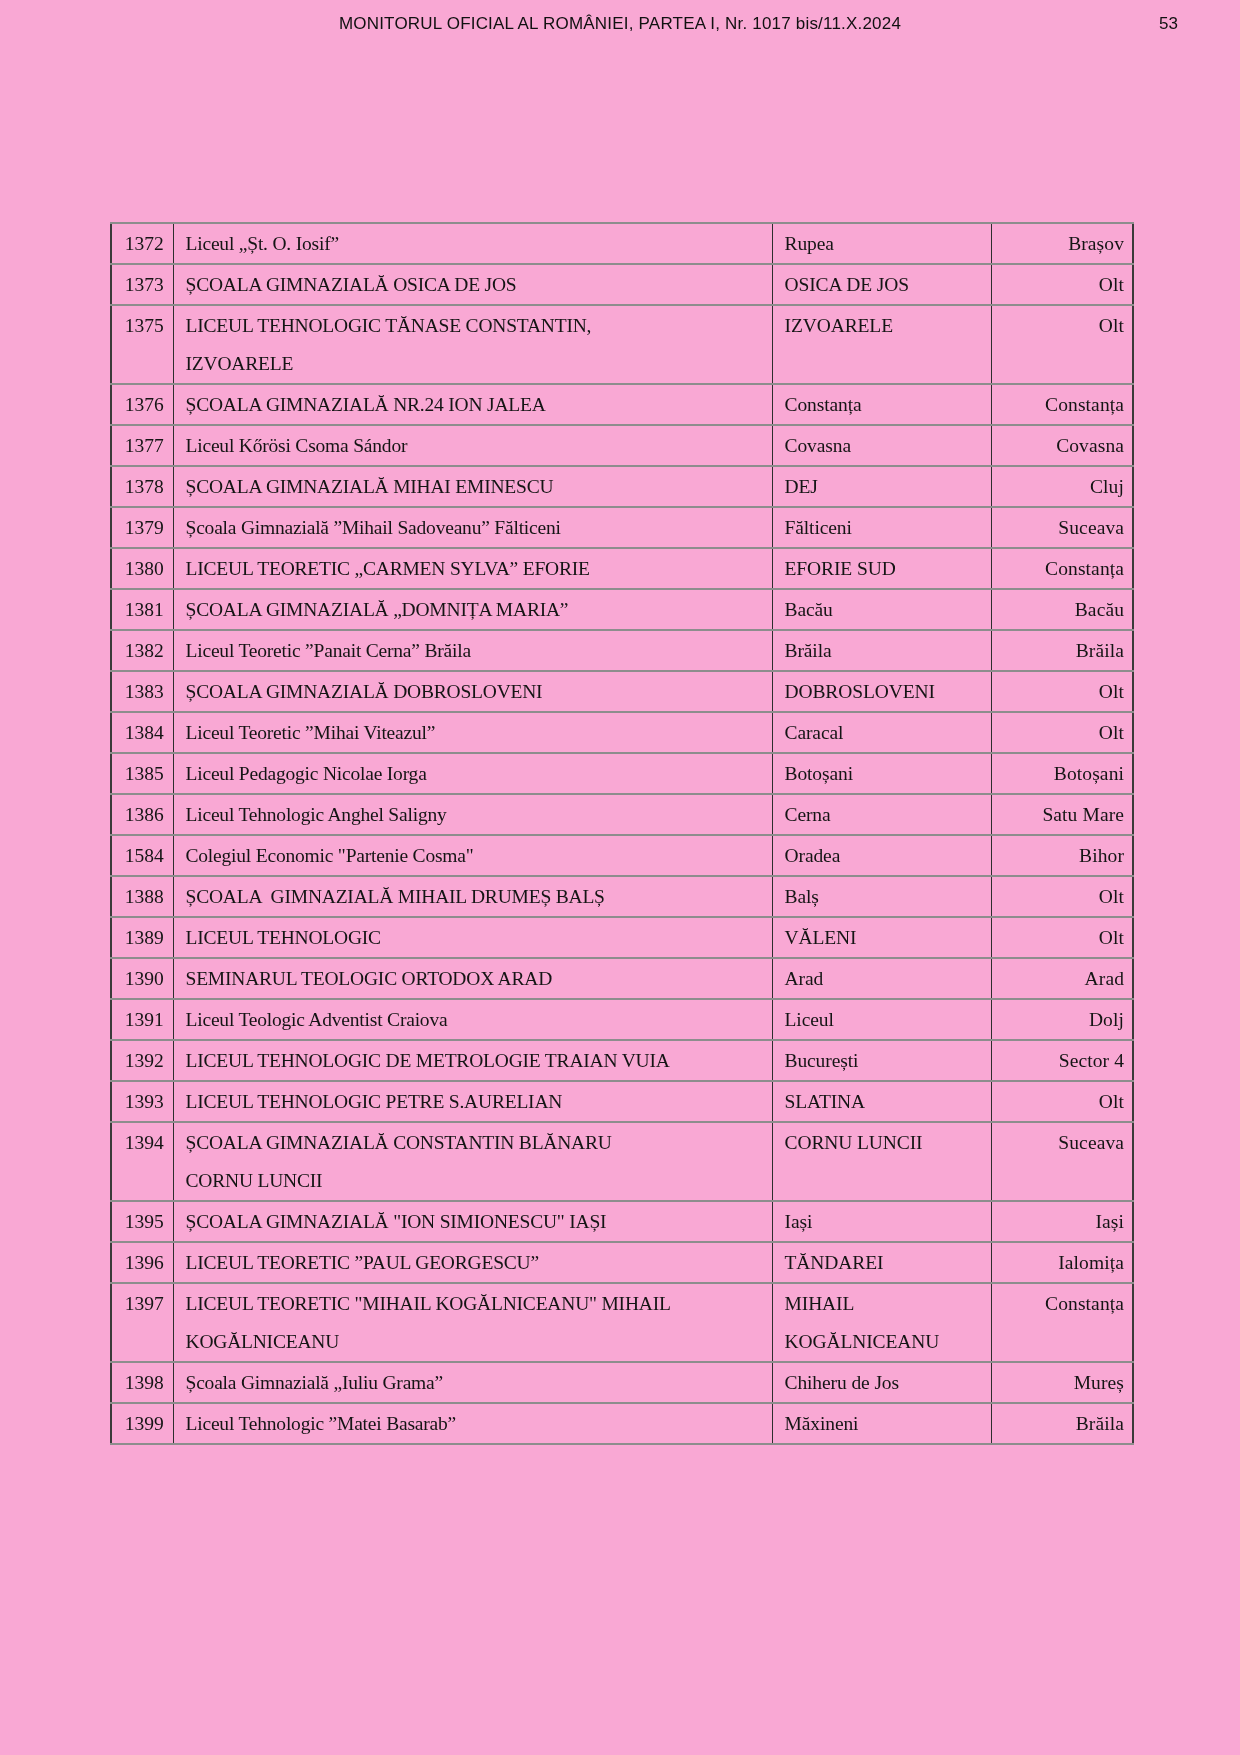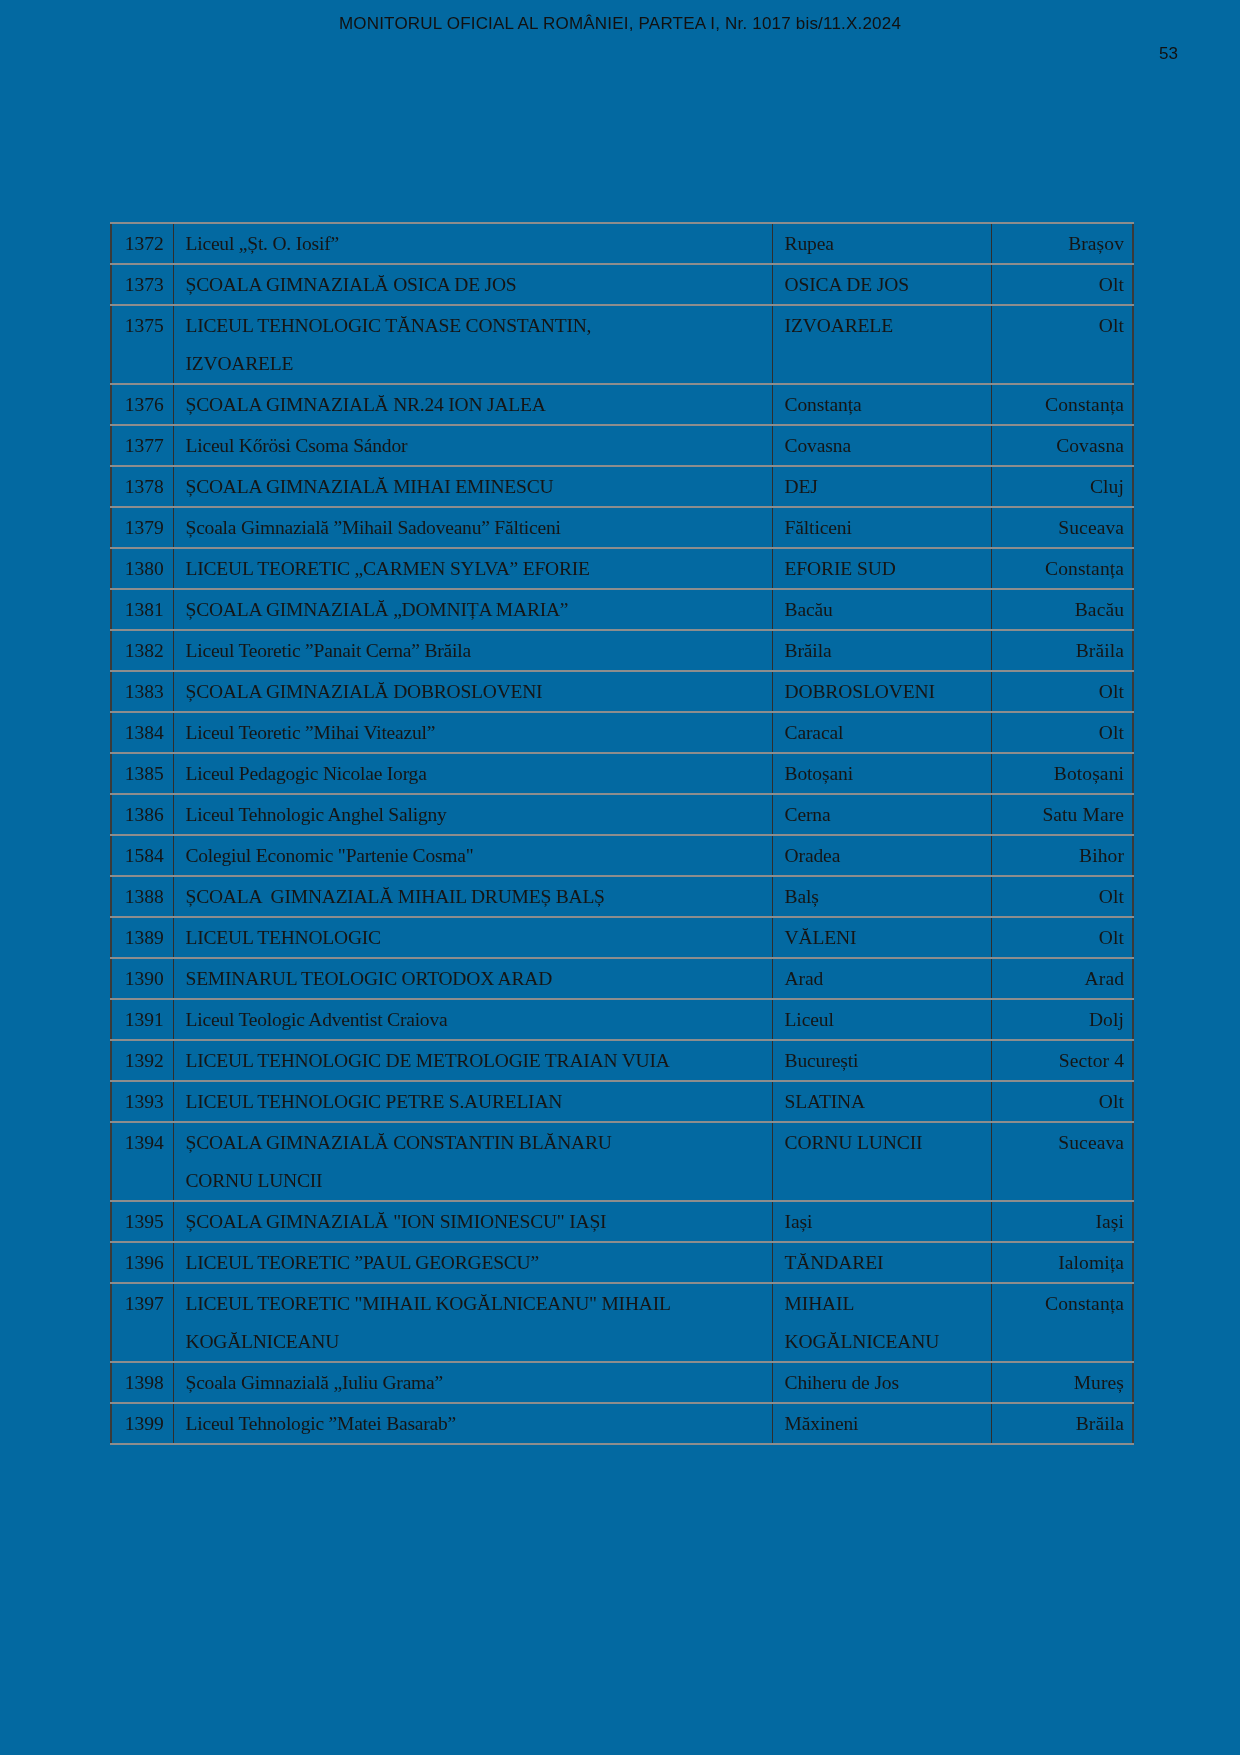--- a/index.html
+++ b/index.html
@@ -1,20 +1,20 @@
 <!DOCTYPE html>
 <html><head>
 <meta charset="utf-8">
 <style>
   html, body { margin: 0; padding: 0; background: #e8e8e8; }
   .page {
     position: relative;
     width: 1240px;
     height: 1755px;
-    background: #0369a1;
+    background: #f9a8d4;
     font-family: "Liberation Serif", serif;
     color: #1a1a1a;
     overflow: hidden;
   }
   .header-title {
     position: absolute;
     top: 14px;
     left: 0;
     width: 1240px;
     text-align: center;
@@ -23,21 +23,20 @@
     letter-spacing: 0.2px;
     color: #111;
   }
   .page-number {
     position: absolute;
     top: 14px;
     right: 62px;
     font-family: "Liberation Sans", sans-serif;
     font-size: 17px;
     color: #111;
-    margin-top: 30px;
   }
   table.schools {
     position: absolute;
     left: 110px;
     top: 222px;
     width: 1022px;
     border-collapse: collapse;
     table-layout: fixed;
     padding-left: 36px;
   }

